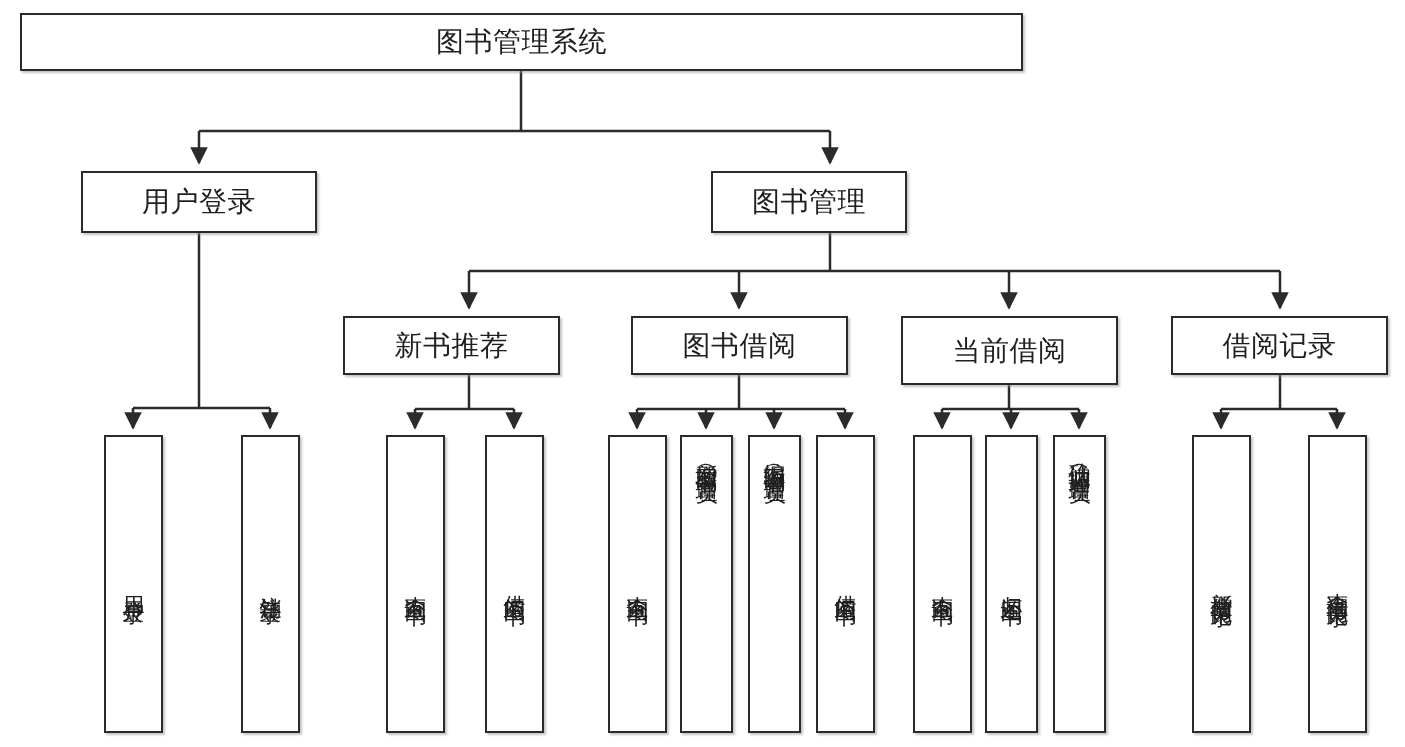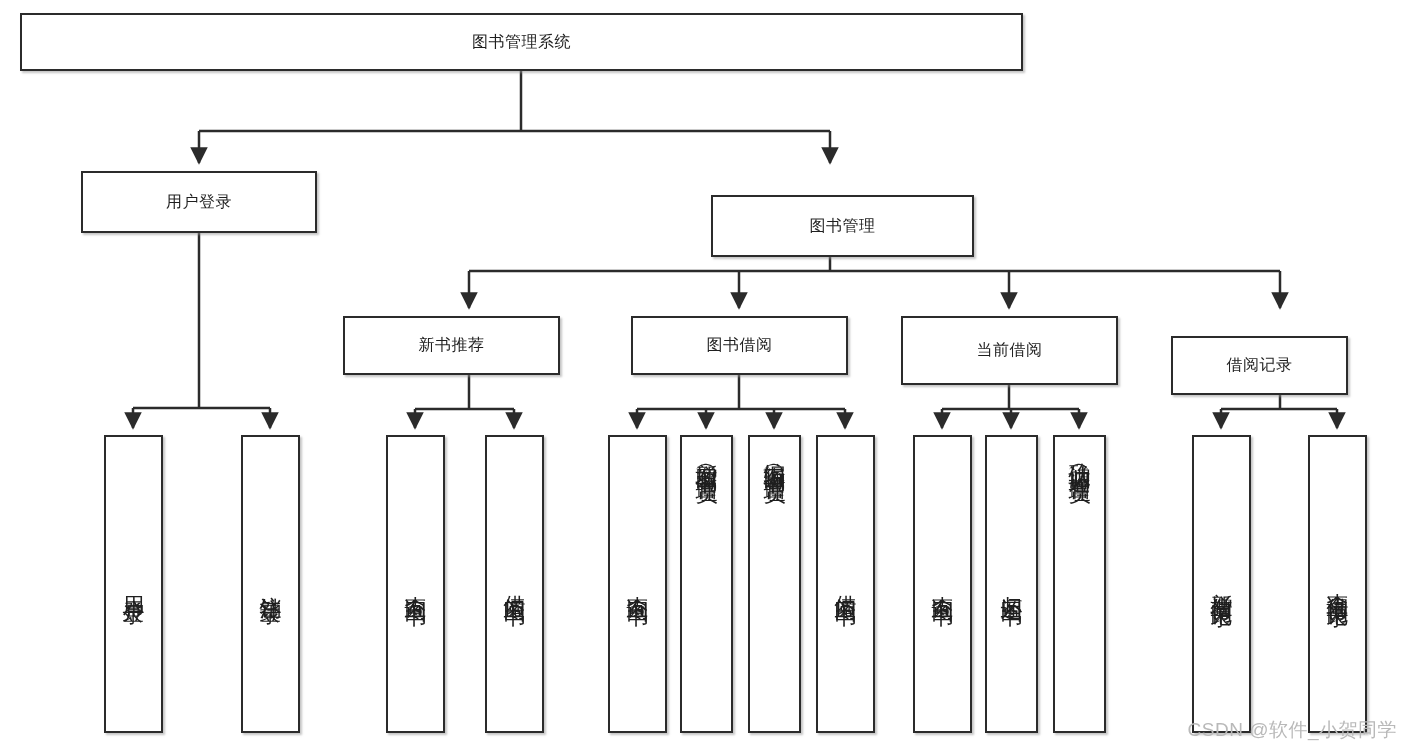--- a/index.html
+++ b/index.html
@@ -30,21 +30,21 @@
     box-sizing: border-box;
     background: #ffffff;
     border: 2.5px solid #2b2b2b;
     display: flex;
     align-items: center;
     justify-content: center;
     box-shadow: 2px 2px 2px rgba(150,150,150,0.55);
   }
   .node .label {
     color: #1f1f1f;
-    font-size: 16px;
+    font-size: 28px;
     line-height: 1.18;
     letter-spacing: 0.5px;
     white-space: nowrap;
     text-align: center;
   }
   .node.vertical {
     align-items: flex-start;
     padding-top: 8px;
   }
   .node.vertical .label {
@@ -124,35 +124,35 @@
   </svg>
 
   <div class="node" style="left: 20px; top: 13px; width: 1003px; height: 58px;">
     <span class="label">图书管理系统</span>
   </div>
 
   <div id="level2-group">
       <div class="node" style="left: 81px; top: 171px; width: 236px; height: 62px;">
         <span class="label">用户登录</span>
       </div>
-      <div class="node" style="left: 711px; top: 171px; width: 263px; height: 62px; margin-top: 24px;">
+      <div class="node" style="left: 711px; top: 171px; width: 196px; height: 62px;">
         <span class="label">图书管理</span>
       </div>
     </div>
   <div id="level3-group">
       <div class="node" style="left: 343px; top: 316px; width: 217px; height: 59px;">
         <span class="label">新书推荐</span>
       </div>
       <div class="node" style="left: 631px; top: 316px; width: 217px; height: 59px; align-items: center;">
         <span class="label">图书借阅</span>
       </div>
       <div class="node" style="left: 901px; top: 316px; width: 217px; height: 69px;">
         <span class="label">当前借阅</span>
       </div>
-      <div class="node" style="left: 1171px; top: 316px; width: 177px; height: 59px; margin-top: 20px;">
+      <div class="node" style="left: 1171px; top: 316px; width: 217px; height: 59px;">
         <span class="label">借阅记录</span>
       </div>
     </div>
   <div id="leaves-group">
       <div class="node vertical centerv" style="left: 104px; top: 435px; width: 59px; height: 298px;">
         <span class="label">用户登录</span>
       </div>
       <div class="node vertical centerv" style="left: 241px; top: 435px; width: 59px; height: 298px;">
         <span class="label">注销登录</span>
       </div>
@@ -184,14 +184,13 @@
         <span class="label">确认归还（管理员）</span>
       </div>
       <div class="node vertical centerv" style="left: 1192px; top: 435px; width: 59px; height: 298px;">
         <span class="label">新增借阅记录</span>
       </div>
       <div class="node vertical centerv" style="left: 1308px; top: 435px; width: 59px; height: 298px;">
         <span class="label">查询借阅记录</span>
       </div>
     </div>
 
-  <div id="watermark">CSDN @软件_小贺同学</div>
 </div>
 
 </body></html>

